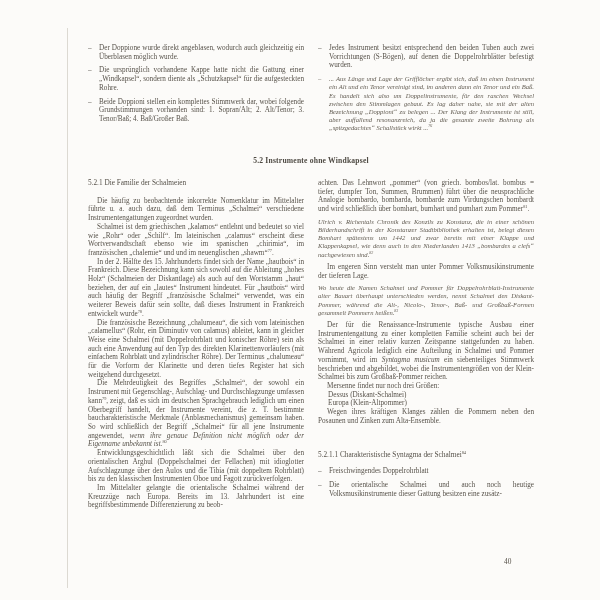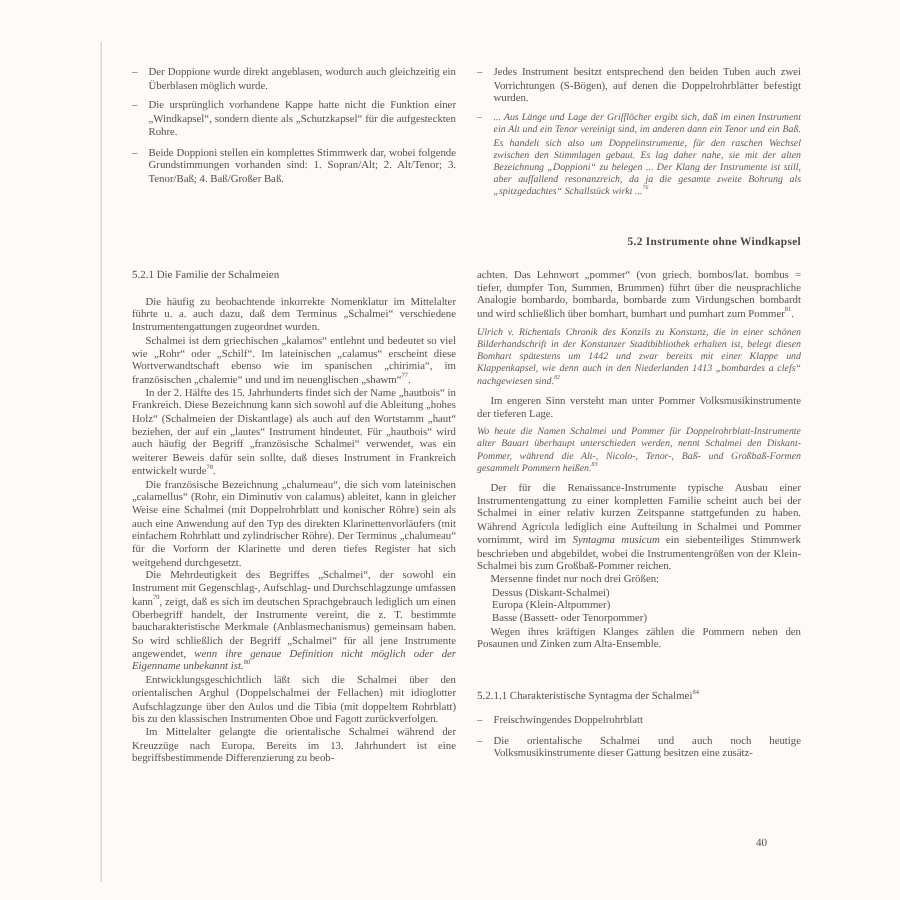--- a/index.html
+++ b/index.html
@@ -21,21 +21,21 @@
   .toprow{top:44px;}
   .columns{top:179px;}
   .col{width:216px;font-size:7.2px;line-height:8.7px;}
   .item{
     position:relative;padding-left:11px;margin:0 0 5px 0;
     text-align:justify;
   }
   .dash{position:absolute;left:0;top:0;}
   .mainhead{
     position:absolute;left:88px;top:156px;width:446px;margin:0;
-    text-align:right;font-size:7.6px;font-weight:bold;color:#4d4942;
+    text-align:center;font-size:7.6px;font-weight:bold;color:#4d4942;
     letter-spacing:0.2px;
   }
   .subhead{
     margin:0 0 9px 0;font-size:7.3px;font-weight:normal;color:#555048;
   }
   .sub2{margin-top:26px;margin-bottom:7px;}
   .para{margin:0;text-align:justify;}
   .indent{text-indent:9px;}
   .quote,.q-item{
     font-size:6.6px;line-height:8.2px;color:#625c52;
@@ -54,21 +54,21 @@
 <div class="scanline"></div>
 
 <div class="toprow">
   <div class="col">
     <div class="item">
       <span class="dash">–</span>
       <span><span>Der Doppione wurde direkt angeblasen, wodurch auch gleichzeitig ein Überblasen möglich wurde.</span></span>
     </div>
     <div class="item">
       <span class="dash">–</span>
-      <span><span>Die ursprünglich vorhandene Kappe hatte nicht die Funktion einer „Windkapsel“, sondern diente als „Schutzkapsel“ für die aufgesteckten Rohre.</span></span>
+      <span><span>Die ursprünglich vorhandene Kappe hatte nicht die Gattung einer „Windkapsel“, sondern diente als „Schutzkapsel“ für die aufgesteckten Rohre.</span></span>
     </div>
     <div class="item">
       <span class="dash">–</span>
       <span><span>Beide Doppioni stellen ein komplettes Stimmwerk dar, wobei folgende Grundstimmungen vorhanden sind: 1. Sopran/Alt; 2. Alt/Tenor; 3. Tenor/Baß; 4. Baß/Großer Baß.</span></span>
     </div>
   </div>
   <div class="col">
     <div class="item">
       <span class="dash">–</span>
       <span><span>Jedes Instrument besitzt entsprechend den beiden Tuben auch zwei Vorrichtungen (S-Bögen), auf denen die Doppelrohrblätter befestigt wurden.</span></span>
@@ -95,21 +95,20 @@
   </div>
   <div class="col">
     <p class="para"><span>achten. Das Lehnwort „pommer“ (von griech. bombos/lat. bombus = tiefer, dumpfer Ton, Summen, Brummen) führt über die neusprachliche Analogie bombardo, bombarda, bombarde zum Virdungschen bombardt und wird schließlich über bomhart, bumhart und pumhart zum Pommer</span><sup>81</sup><span>.</span></p>
     <p class="quote"><span class="it">Ulrich v. Richentals Chronik des Konzils zu Konstanz, die in einer schönen Bilderhandschrift in der Konstanzer Stadtbibliothek erhalten ist, belegt diesen Bomhart spätestens um 1442 und zwar bereits mit einer Klappe und Klappenkapsel, wie denn auch in den Niederlanden 1413 „bombardes a clefs“ nachgewiesen sind.</span><sup class="it">82</sup></p>
     <p class="para indent"><span>Im engeren Sinn versteht man unter Pommer Volksmusikinstrumente der tieferen Lage.</span></p>
     <p class="quote"><span class="it">Wo heute die Namen Schalmei und Pommer für Doppelrohrblatt-Instrumente alter Bauart überhaupt unterschieden werden, nennt Schalmei den Diskant-Pommer, während die Alt-, Nicolo-, Tenor-, Baß- und Großbaß-Formen gesammelt Pommern heißen.</span><sup class="it">83</sup></p>
     <p class="para indent"><span>Der für die Renaissance-Instrumente typische Ausbau einer Instrumentengattung zu einer kompletten Familie scheint auch bei der Schalmei in einer relativ kurzen Zeitspanne stattgefunden zu haben. Während Agricola lediglich eine Aufteilung in Schalmei und Pommer vornimmt, wird im </span><span class="it">Syntagma musicum</span><span> ein siebenteiliges Stimmwerk beschrieben und abgebildet, wobei die Instrumentengrößen von der Klein-Schalmei bis zum Großbaß-Pommer reichen.</span></p>
     <p class="para indent">Mersenne findet nur noch drei Größen:</p>
     <div class="mers">Dessus (Diskant-Schalmei)</div>
     <div class="mers">Europa (Klein-Altpommer)</div>
-    <div class="mers">Basse (Bassett- oder Tenorpommer)</div>
     <p class="para indent"><span>Wegen ihres kräftigen Klanges zählen die Pommern neben den Posaunen und Zinken zum Alta-Ensemble.</span></p>
     <h3 class="subhead sub2"><span>5.2.1.1 Charakteristische Syntagma der Schalmei</span><sup>84</sup></h3>
     <div class="item">
       <span class="dash">–</span>
       <span><span>Freischwingendes Doppelrohrblatt</span></span>
     </div>
     <div class="item">
       <span class="dash">–</span>
       <span><span>Die orientalische Schalmei und auch noch heutige Volksmusikinstrumente dieser Gattung besitzen eine zusätz-</span></span>
     </div>

